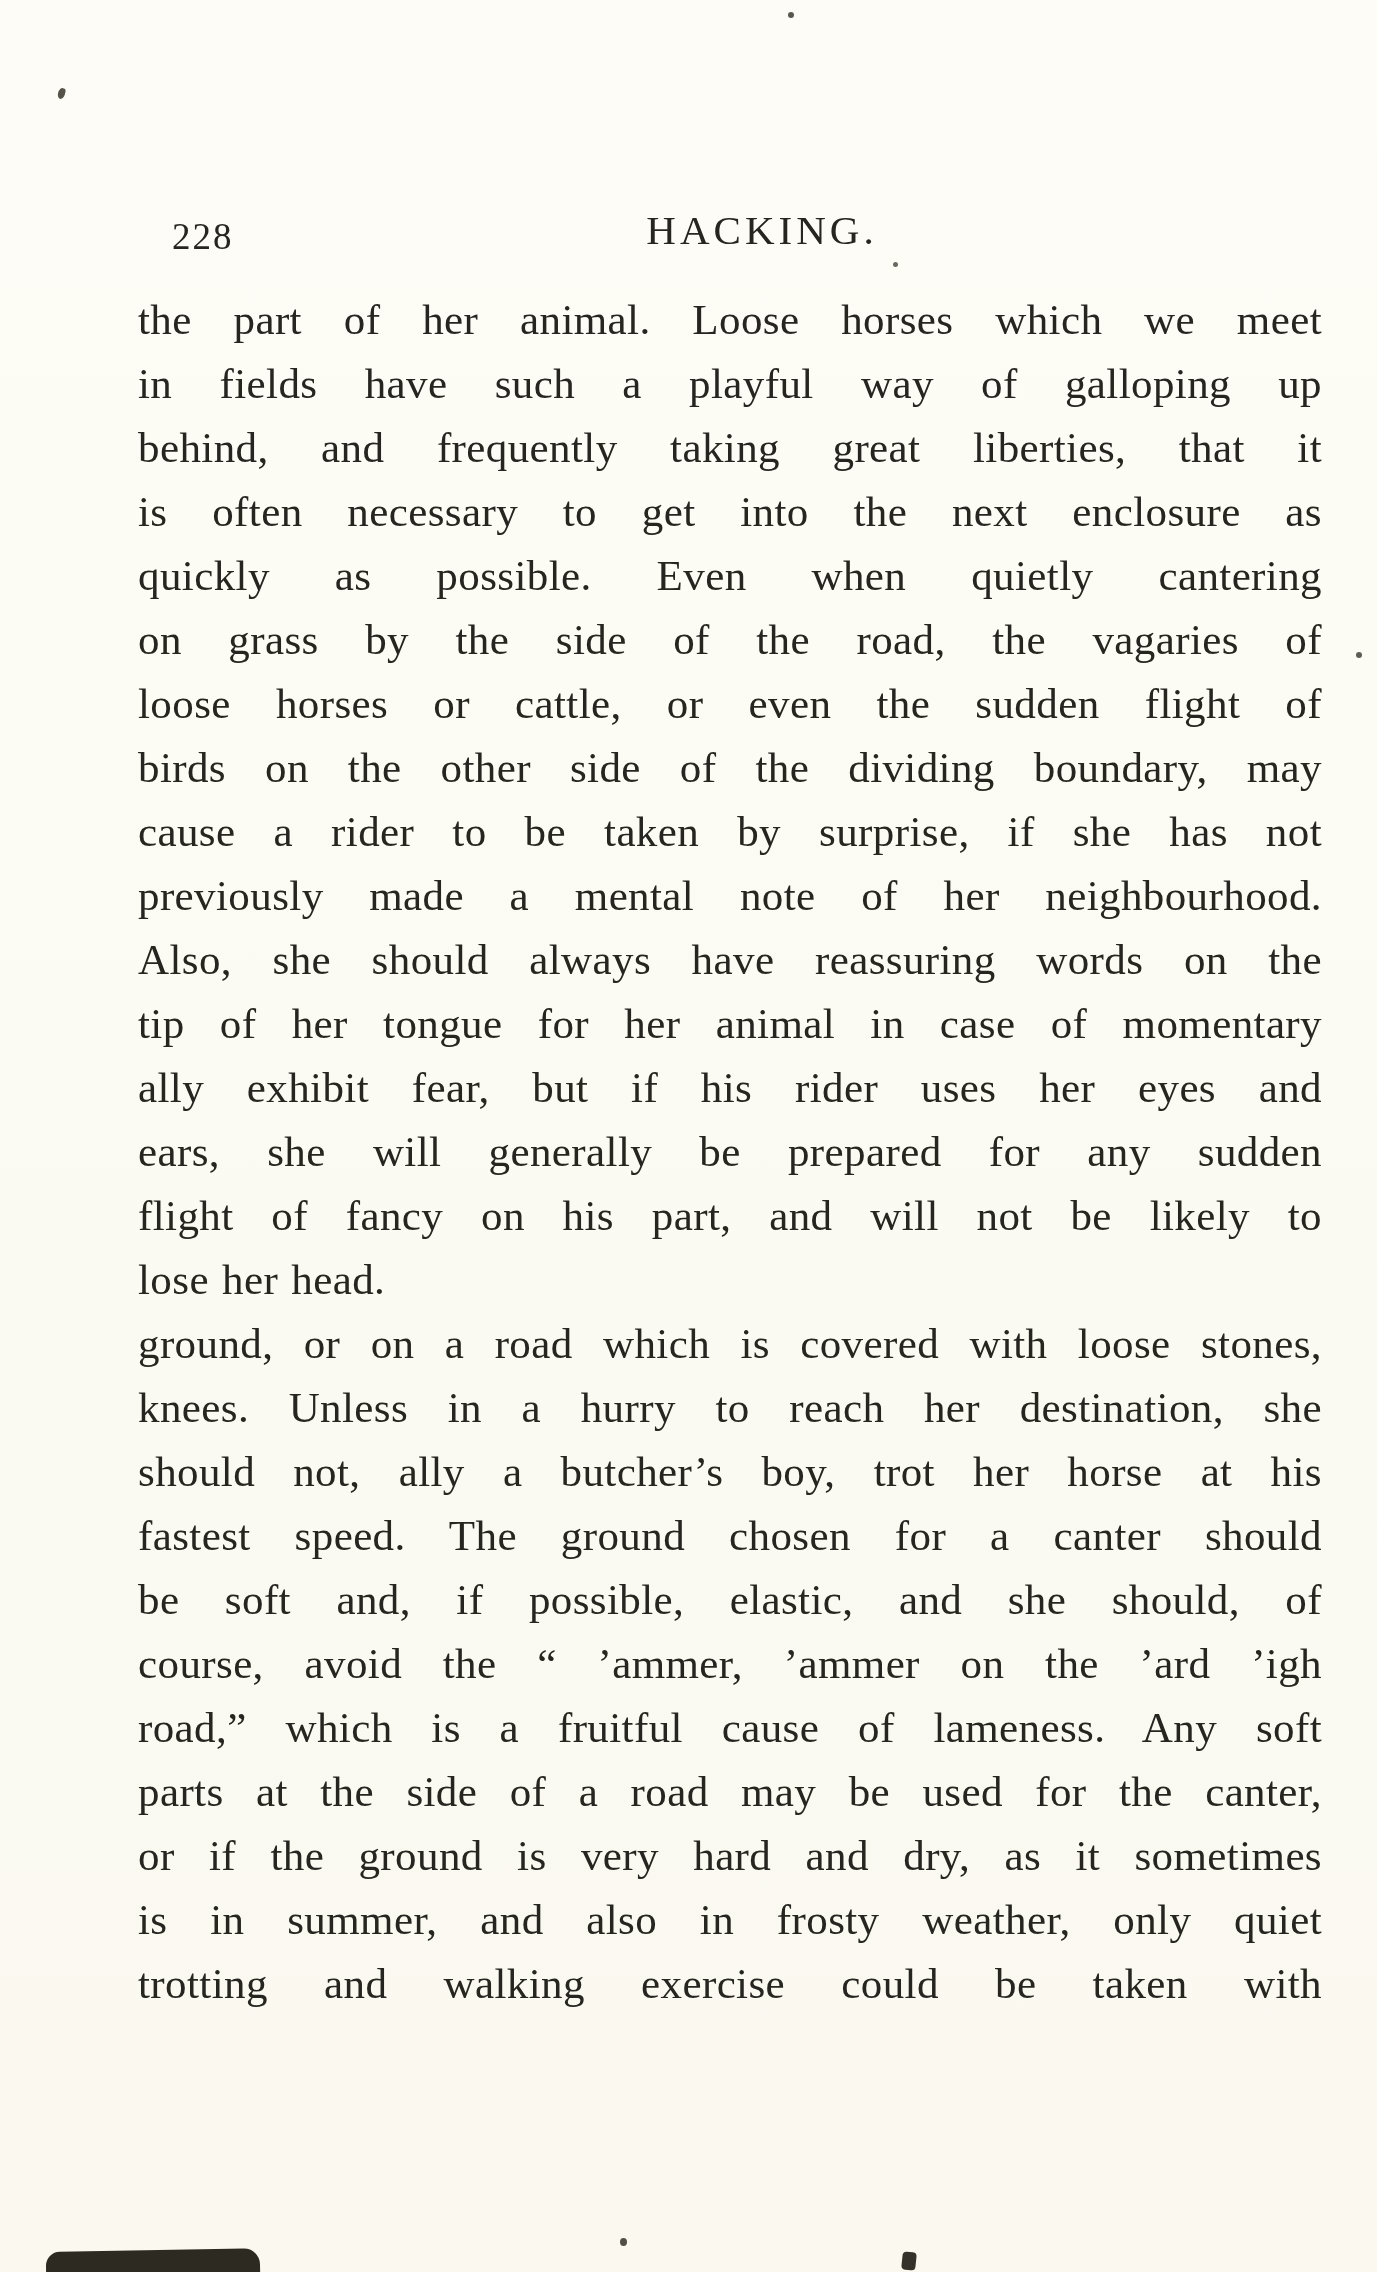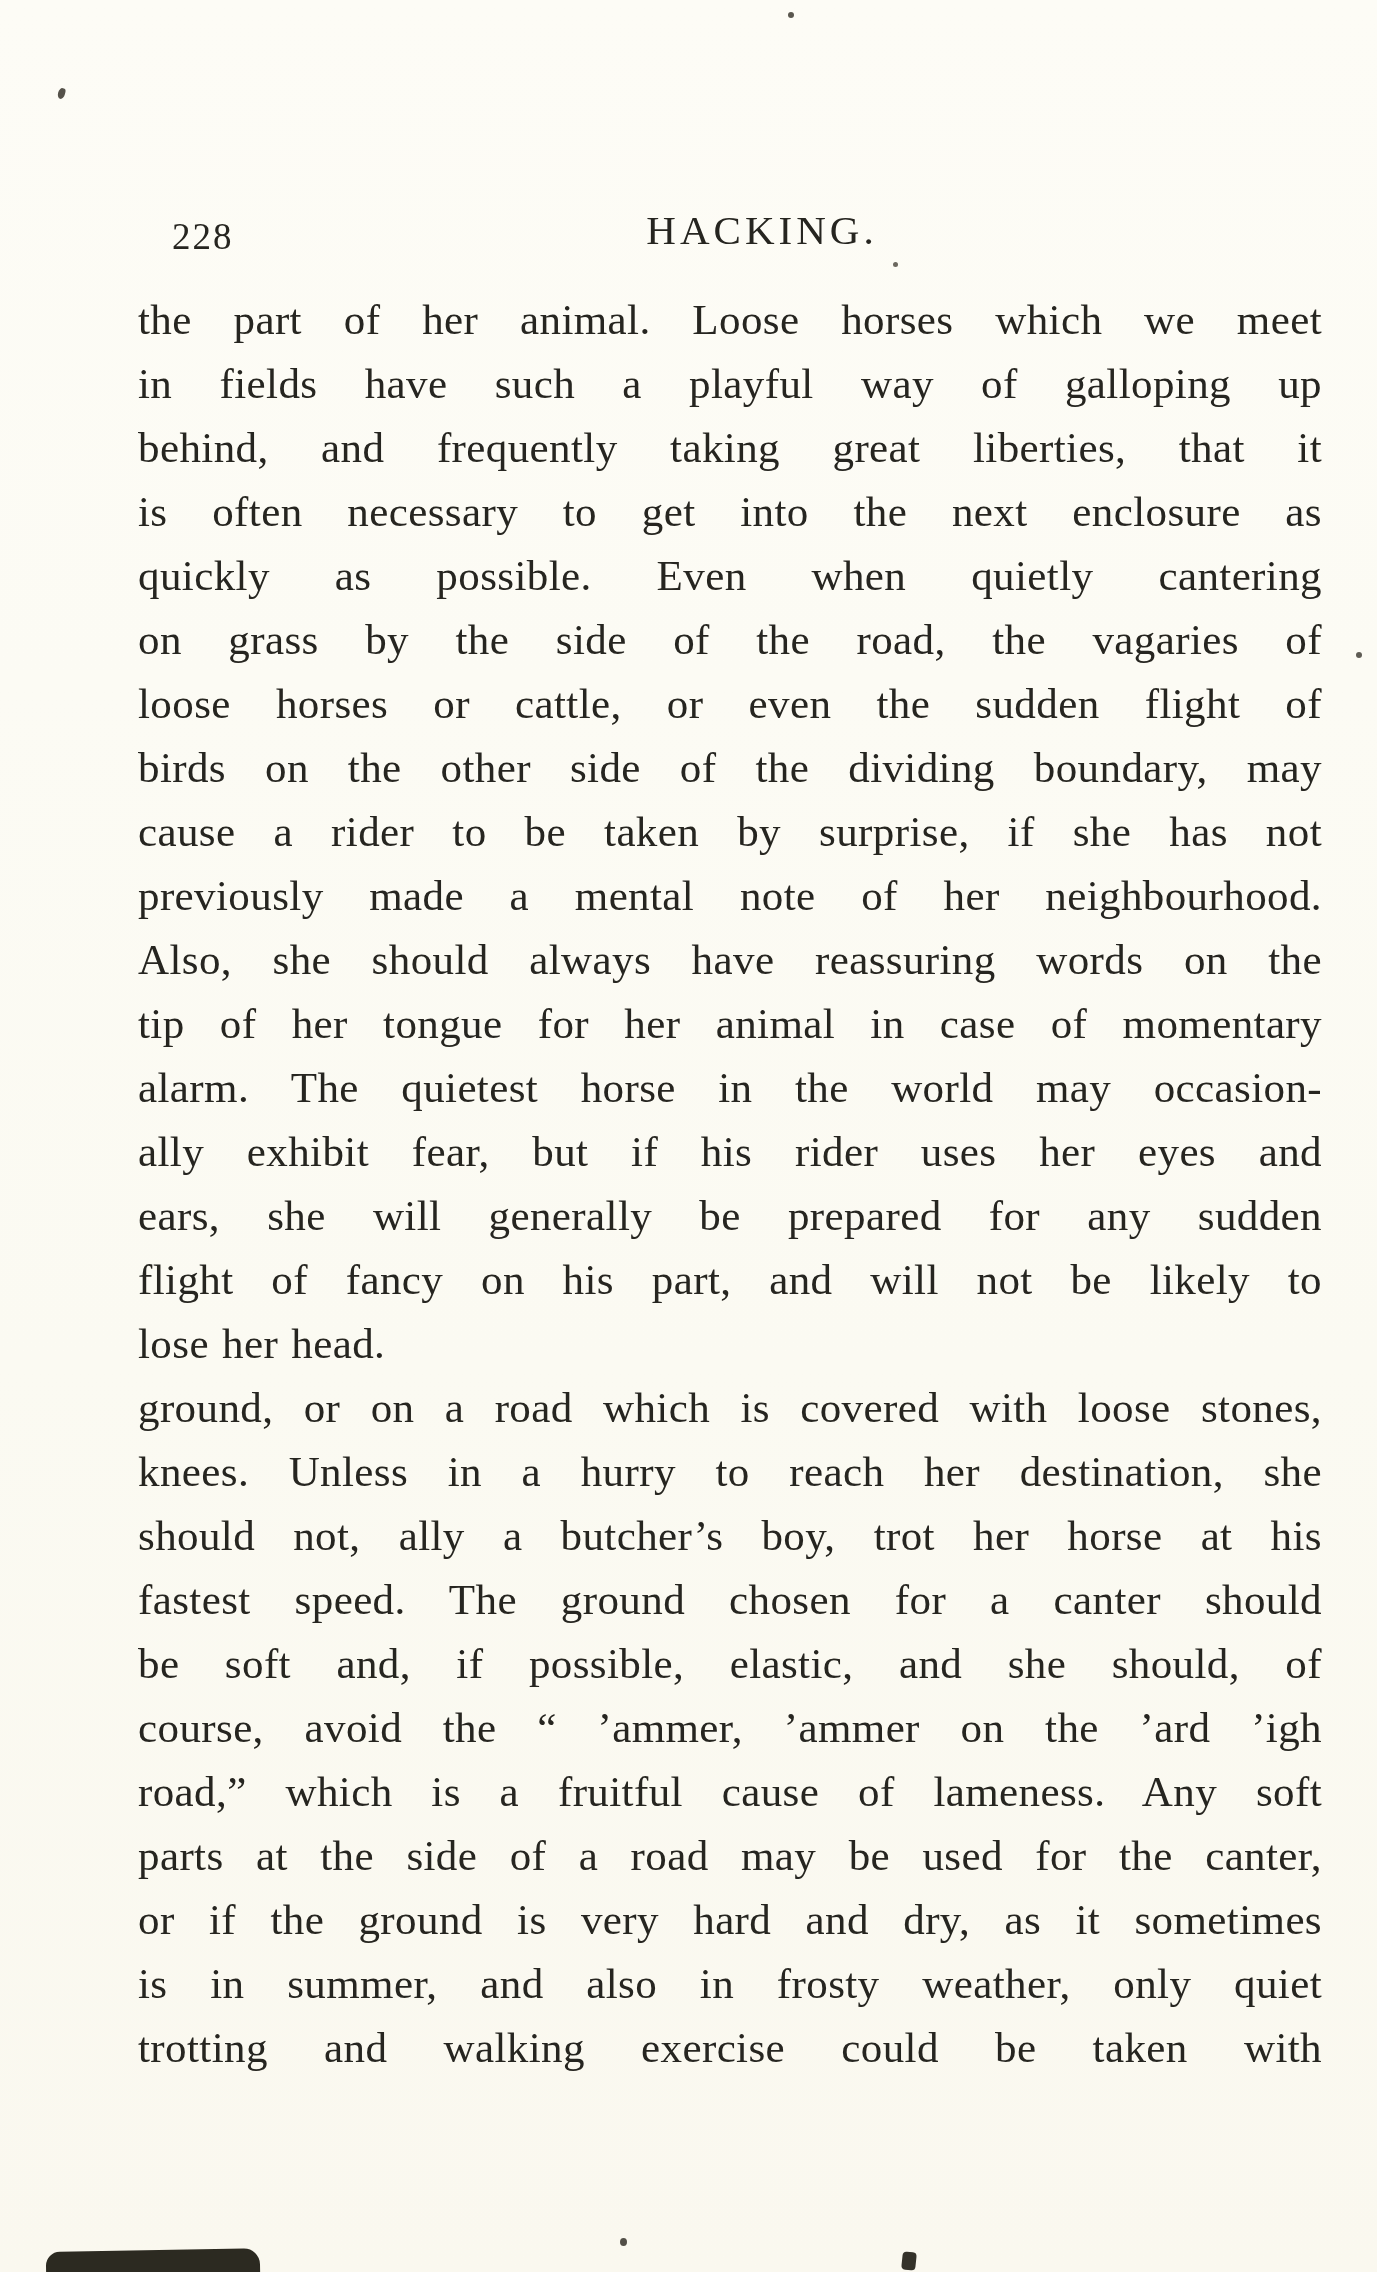--- a/index.html
+++ b/index.html
@@ -86,21 +86,20 @@
         <div class="line">behind, and frequently taking great liberties, that it</div>
         <div class="line">is often necessary to get into the next enclosure as</div>
         <div class="line">quickly as possible.  Even when quietly cantering</div>
         <div class="line">on grass by the side of the road, the vagaries of</div>
         <div class="line">loose horses or cattle, or even the sudden flight of</div>
         <div class="line">birds on the other side of the dividing boundary, may</div>
         <div class="line">cause a rider to be taken by surprise, if she has not</div>
         <div class="line">previously made a mental note of her neighbourhood.</div>
         <div class="line">Also, she should always have reassuring words on the</div>
         <div class="line">tip of her tongue for her animal in case of momentary</div>
-        <div class="line">alarm.  The quietest horse in the world may occasion-</div>
         <div class="line">ally exhibit fear, but if his rider uses her eyes and</div>
         <div class="line">ears, she will generally be prepared for any sudden</div>
         <div class="line">flight of fancy on his part, and will not be likely to</div>
         <div class="line no-justify">lose her head.</div>
       </div>
       <div class="paragraph">
         <div class="line">ground, or on a road which is covered with loose stones,</div>
         <div class="line">knees.  Unless in a hurry to reach her destination, she</div>
         <div class="line">should not, ally a butcher’s boy, trot her horse at his</div>
         <div class="line">fastest speed.  The ground chosen for a canter should</div>

